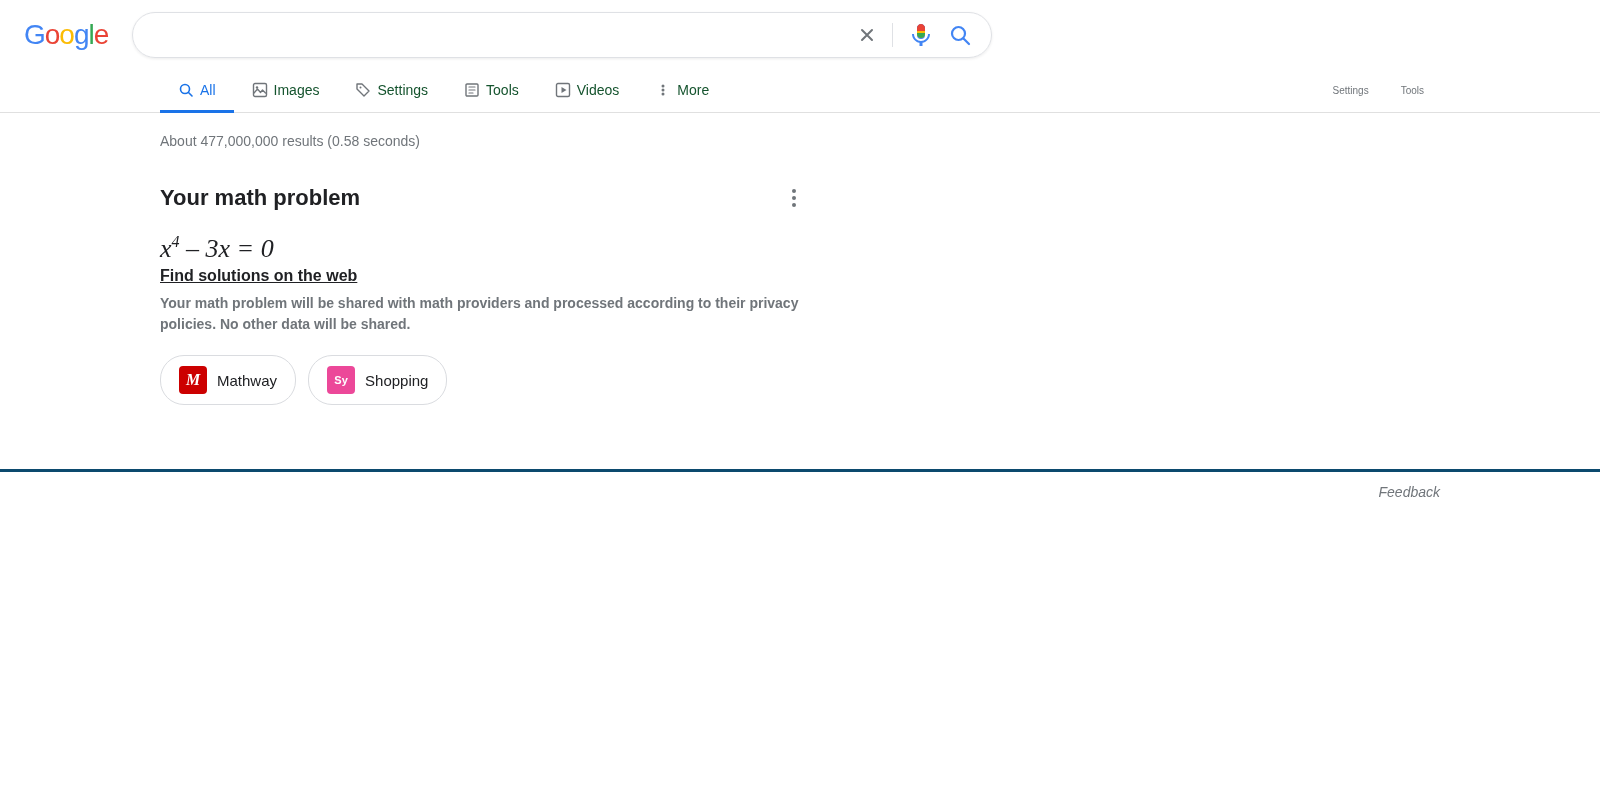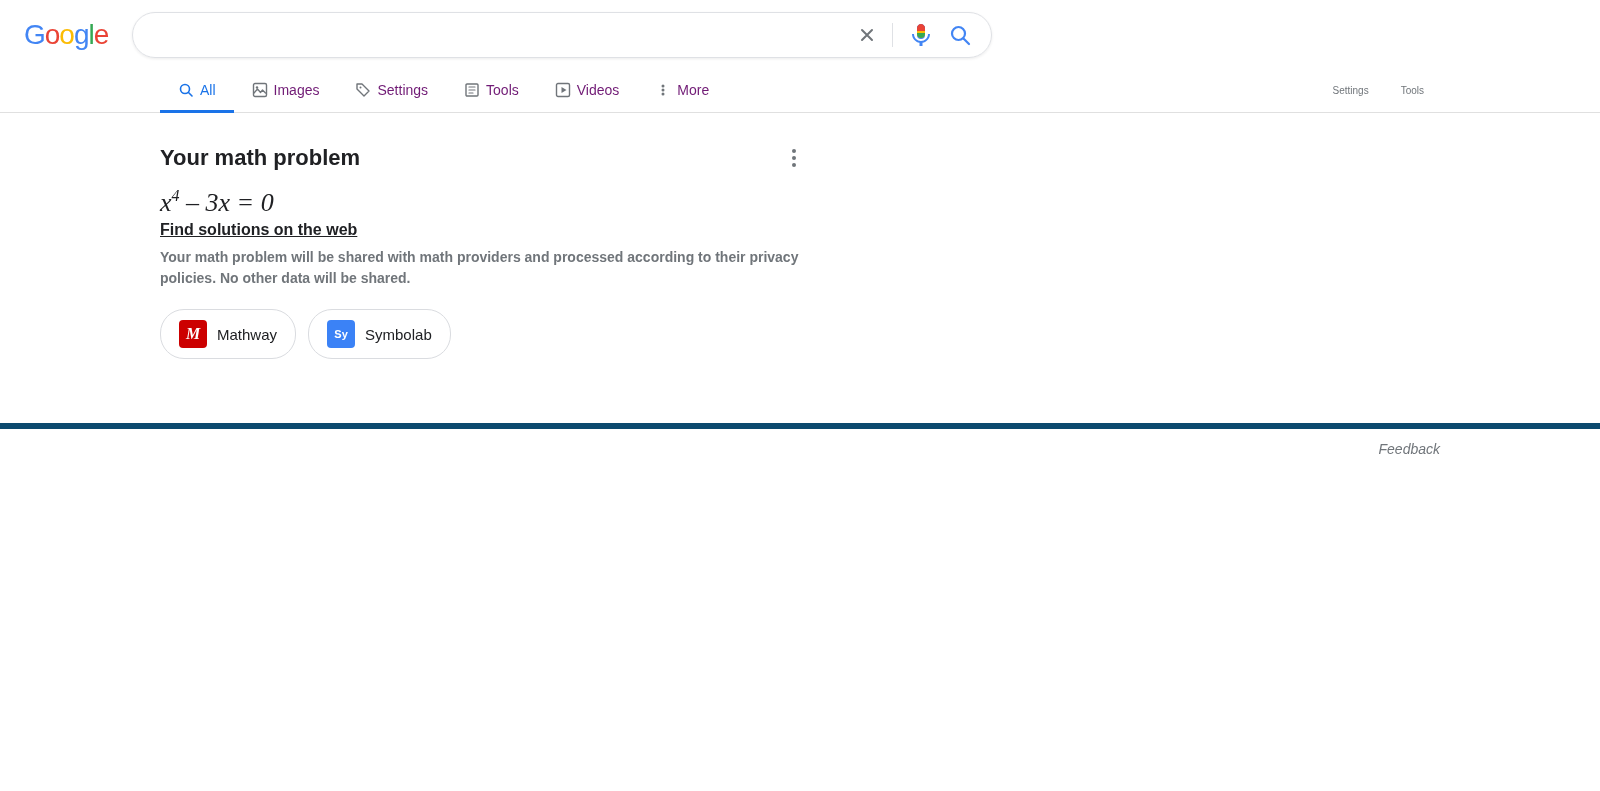--- a/index.html
+++ b/index.html
@@ -100,21 +100,21 @@
       border-bottom: 1px solid #e0e0e0;
       gap: 0;
     }
 
     .nav-tab {
       display: flex;
       align-items: center;
       gap: 6px;
       padding: 12px 18px;
       font-size: 14px;
-      color: #701a75;
+      color: #14532d;
       cursor: pointer;
       text-decoration: none;
       border-bottom: 3px solid transparent;
       margin-bottom: -1px;
       white-space: nowrap;
     }
     .nav-tab.active {
       color: #1a73e8;
       border-bottom: 3px solid #1a73e8;
     }
@@ -172,21 +172,21 @@
       width: 4px;
       height: 4px;
       border-radius: 50%;
       background: #70757a;
     }
 
     .math-title {
       font-size: 22px;
       font-weight: 600;
       color: #202124;
-      margin-bottom: 14px;
+      margin-bottom: 20px;
     }
 
     .math-equation {
       font-size: 26px;
       font-family: 'Times New Roman', Times, serif;
       font-style: italic;
       line-height: 1.4;
     }
     .math-equation sup {
       font-size: 16px;
@@ -243,32 +243,32 @@
       color: #fff;
       font-size: 14px;
       font-weight: bold;
       font-family: serif;
     }
 
     .symbolab-logo {
       width: 28px;
       height: 28px;
       border-radius: 4px;
-      background: #3b82f6;
+      background: #ec4899;
       display: flex;
       align-items: center;
       justify-content: center;
       color: #fff;
       font-size: 12px;
       font-weight: bold;
     }
 
     
     .page-footer {
-      border-top: 6px solid #0c4a6e;
+      border-top: 3px solid #0c4a6e;
       padding: 12px 160px;
       display: flex;
       justify-content: flex-end;
       margin-top: 40px;
     }
 
     .feedback-link {
       font-size: 14px;
       color: #70757a;
       font-style: italic;
@@ -388,20 +388,21 @@
 
   <div class="nav-settings-btn">
     <span>Settings</span>
   </div>
   <div class="nav-settings-btn">
     <span>Tools</span>
   </div>
 </nav>
 
 <div class="main-content">
+  <div class="results-stats">About 477,000,000 results (0.58 seconds)</div>
 
   <div class="math-card">
 
     <div class="math-card-menu">
       <span></span>
       <span></span>
       <span></span>
     </div>
 
     <h1 class="math-title">Your math problem</h1>
@@ -420,21 +421,21 @@
         <div class="mathway-logo">
           <span style="font-family: serif; font-style: italic; font-size: 16px;">M</span>
         </div>
         <span>Mathway</span>
       </button>
 
       <button class="solver-btn">
         <div class="symbolab-logo">
           <span style="font-size: 11px; font-weight: bold;">Sy</span>
         </div>
-        <span>Symbolab</span>
+        <span>Shopping</span>
       </button>
     </div>
   </div>
 </div>
 
 <div class="page-footer">
   <span class="feedback-link">Feedback</span>
 </div>
 
 </body></html>

